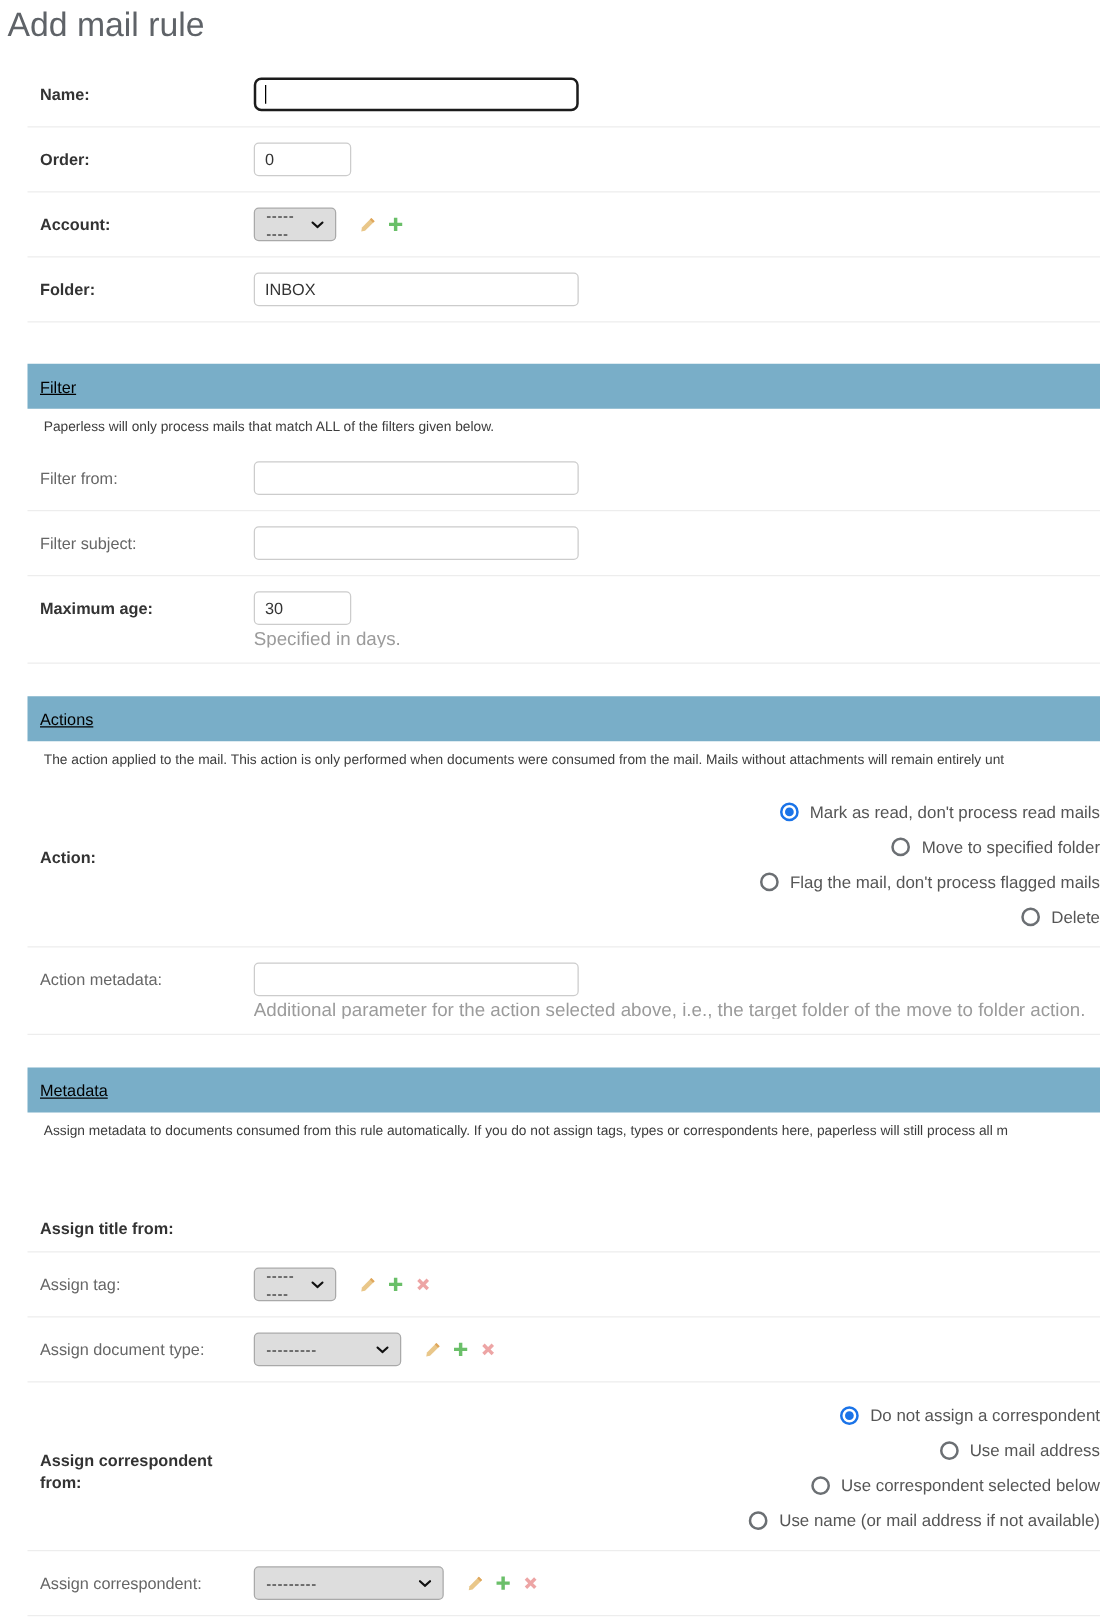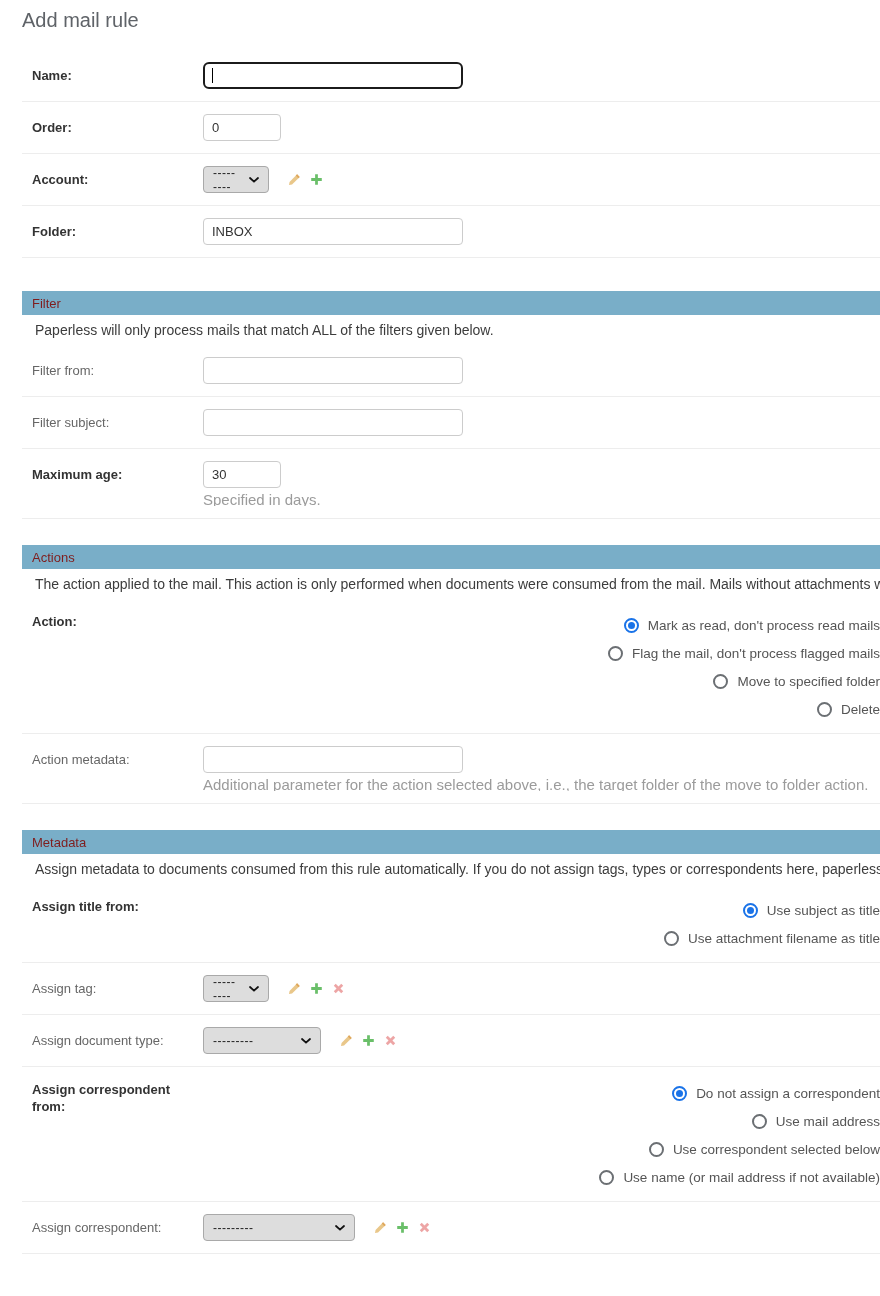--- a/index.html
+++ b/index.html
@@ -1,19 +1,19 @@
 <!DOCTYPE html>
 <html><head>
 <meta charset="utf-8">
 <style>
   * { margin:0; padding:0; box-sizing:border-box; }
   html,body { width:880px; height:1296px; overflow:hidden; background:#fff;
     font-family:"Liberation Sans", sans-serif; }
   .page { padding-top:8px; }
-  h1.page-title { margin:0 0 18px 22px; font-size:20px; line-height:24px;
+  h1.page-title { margin:0 0 18px 6px; font-size:27px; line-height:24px;
     font-weight:400; color:#5f6368; }
   .content { margin-left:22px; }
 
   .form-row { display:flex; padding:12px 0 12px 10px; border-bottom:1px solid #ededed; }
   .label-col { width:171px; flex-shrink:0; padding-top:5px; }
   .label-col label { font-size:13px; color:#666; line-height:17px; display:block; padding-right:14px; }
   .label-col.required label { font-weight:bold; color:#333; }
   .field-col { flex:1; min-width:0; }
 
   .text-input { width:260px; height:27px; border:1px solid #ccc; border-radius:4px;
@@ -46,27 +46,27 @@
   .radio { width:15px; height:15px; border:2px solid #6b6f73; border-radius:50%;
     display:inline-flex; align-items:center; justify-content:center; flex-shrink:0;
     background:#fff; cursor:pointer; }
   .radio.checked { border-color:#1a73e8; }
   .radio .dot { width:7px; height:7px; border-radius:50%; background:transparent; }
   .radio.checked .dot { background:#1a73e8; }
   .radio-label { font-size:13.5px; color:#555; margin-left:9px; white-space:nowrap; }
 
   .section { margin-top:33px; }
   .section.tight { margin-top:26px; }
-  .section-header { height:24px; background:#79aec8; color:#7f1d1d; font-size:13px;
-    display:flex; align-items:center; padding-left:10px; font-weight:400; }
-  .section-help { font-size:14px; color:#3c3c3c; padding:8px 0 7px 13px; line-height:15px;
+  .section-header { height:36px; background:#79aec8; color:#000000; font-size:13px;
+    display:flex; align-items:center; padding-left:10px; font-weight:400;text-decoration:underline; }
+  .section-help { font-size:11px; color:#3c3c3c; padding:8px 0 7px 13px; line-height:15px;
     white-space:nowrap; overflow:hidden; }
 
   .radio-row { padding-top:10px; padding-bottom:10px; }
-  .radio-row .label-col { padding-top:4px; }
+  .radio-row .label-col { padding-top:4px;margin-top:40px; }
 </style>
 </head>
 <body>
 
 <div class="page">
   <h1 class="page-title">Add mail rule</h1>
 
   <div class="content">
 
     <div class="form-row">
@@ -172,27 +172,27 @@
           <div class="radio-line">
             <span class="radio checked">
                 <span class="dot"></span>
               </span>
             <span class="radio-label">Mark as read, don't process read mails</span>
           </div>
           <div class="radio-line">
             <span class="radio">
                 <span class="dot"></span>
               </span>
+            <span class="radio-label">Move to specified folder</span>
+          </div>
+          <div class="radio-line">
+            <span class="radio">
+                <span class="dot"></span>
+              </span>
             <span class="radio-label">Flag the mail, don't process flagged mails</span>
-          </div>
-          <div class="radio-line">
-            <span class="radio">
-                <span class="dot"></span>
-              </span>
-            <span class="radio-label">Move to specified folder</span>
           </div>
           <div class="radio-line">
             <span class="radio">
                 <span class="dot"></span>
               </span>
             <span class="radio-label">Delete</span>
           </div>
         </div>
       </div>
 
@@ -208,34 +208,20 @@
     </div>
 
     <div class="section tight">
       <div class="section-header">Metadata</div>
       <div class="section-help">Assign metadata to documents consumed from this rule automatically. If you do not assign tags, types or correspondents here, paperless will still process all m</div>
 
       <div class="form-row radio-row">
         <div class="label-col required">
             <label>Assign title from:</label>
           </div>
-        <div class="field-col radio-group">
-          <div class="radio-line">
-            <span class="radio checked">
-                <span class="dot"></span>
-              </span>
-            <span class="radio-label">Use subject as title</span>
-          </div>
-          <div class="radio-line">
-            <span class="radio">
-                <span class="dot"></span>
-              </span>
-            <span class="radio-label">Use attachment filename as title</span>
-          </div>
-        </div>
       </div>
 
       <div class="form-row">
         <div class="label-col">
             <label>Assign tag:</label>
           </div>
         <div class="field-col">
           <span class="fake-select w-tag">
             <span class="sel-text">---------</span>
             <svg width="10" height="6" viewBox="0 0 10 6">

